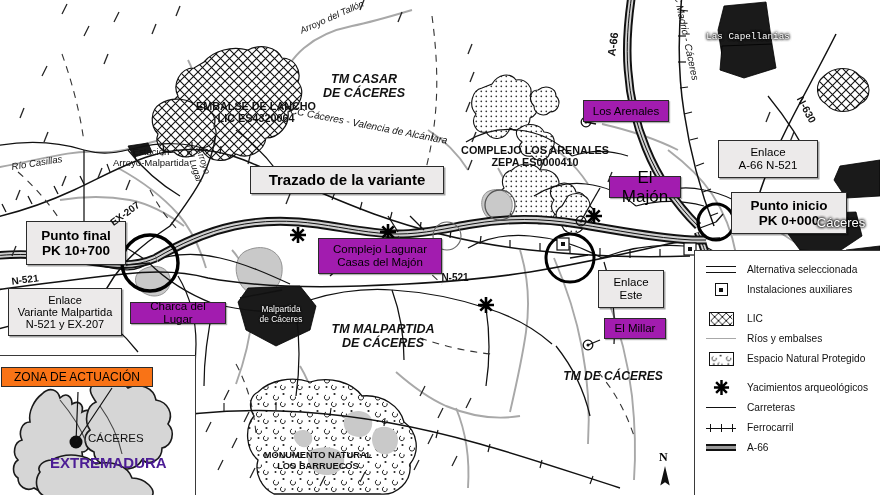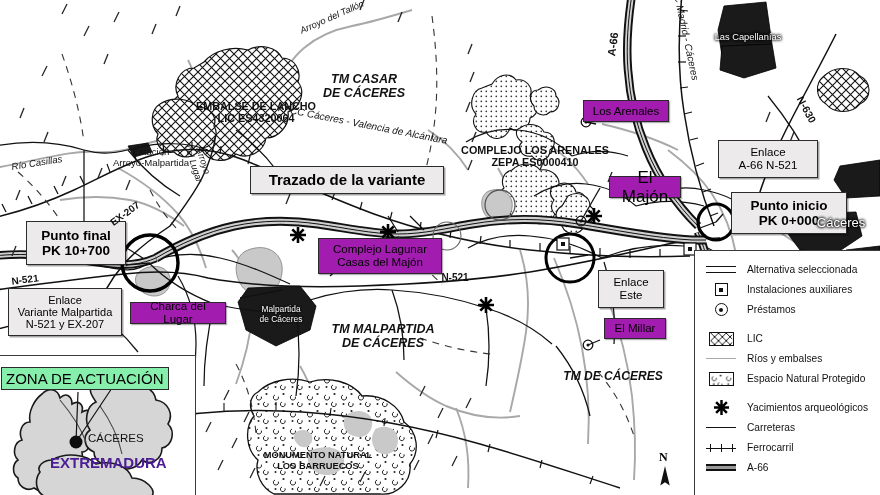--- a/index.html
+++ b/index.html
@@ -91,24 +91,24 @@
     left: 0px; top: 355px;
     width: 196px; height: 140px;
     background: #ffffff;
     border-right: 1.4px solid #3a3a3a;
     border-top: 1.4px solid #3a3a3a;
     overflow: hidden;
   }
   #inset-svg { position:absolute; inset:0; width:196px; height:140px; }
   .inset-box {
     position:absolute;
-    background:#86efac;
+    background:#f97316;
     border:1.2px solid #2b2b2b;
-    font-size: 15px;
-    padding: 2px 4px;
+    font-size: 12px;
+    padding: 2px 12px;
     white-space: nowrap;
   }
   .inset-lab { position:absolute; color:#000; white-space:nowrap; }
 
   
   #north { position:absolute; left:650px; top:452px; width:30px; height:43px; }
   #north .nlab { position:absolute; left:9px; top:-2px; font-size:12px; font-weight:bold; font-family:"Liberation Serif", serif; color:#000; }
 </style>
 </head>
 <body>
@@ -518,21 +518,21 @@
 LOS BARRUECOS</div>
 
   <div class="mtext" style="left:98px; top:147px; width:106px; font-size:9.6px;">Estación
 Arroyo-Malpartida</div>
 
   <div class="mtext" style="left:242px; top:305px; width:78px; font-size:8.4px; color:#fff; text-shadow:0 0 2px #000,0 0 2px #000;">Malpartida
 de Cáceres</div>
 
   <div class="mtext" style="left:806px; top:216px; width:70px; font-size:13px; color:#fff; text-shadow:0 0 3px #000,0 0 3px #000,0 0 3px #000;">Cáceres</div>
 
-  <div class="mtext" style="left:700px; top:32px; width:96px; font-size:9.3px; color:#fff; text-shadow:0 0 3px #000,0 0 3px #000,0 0 3px #000;">Las Capellanías</div>
+  <div class="mtext" style="left:700px; top:32px; width:96px; font-size:9.3px; color:#fff; text-shadow:0 0 3px #000,0 0 3px #000,0 0 3px #000;font-family:Liberation Mono, monospace;">Las Capellanías</div>
 
   <div class="mtext" style="left:2px; top:158px; width:70px; font-size:9.6px; font-style:italic; transform:rotate(-9deg);">Río Casillas</div>
 
   <div class="mtext" style="left:286px; top:12px; width:92px; font-size:9.2px; font-style:italic; transform:rotate(-24deg);">Arroyo del Tallón</div>
 
   <div class="mtext" style="left:176px; top:152px; width:44px; font-size:9.2px; font-style:italic; transform:rotate(72deg);">Arroyo
 del Lugar</div>
 
   <div class="mtext" style="left:276px; top:126px; width:250px; font-size:10px; font-style:italic; transform:rotate(11deg); text-align:left;">FFCC Cáceres - Valencia de Alcántara</div>
 
@@ -566,28 +566,20 @@
 
     <div class="leg-row">
       <span class="leg-sym">
           <span class="sym-inst">
             <i></i>
           </span>
         </span>
       <span class="leg-lab">Instalaciones auxiliares</span>
     </div>
 
-    <div class="leg-row">
-      <span class="leg-sym">
-          <span class="sym-prest">
-            <i></i>
-          </span>
-        </span>
-      <span class="leg-lab">Préstamos</span>
-    </div>
 
     <div class="leg-gap"></div>
 
     <div class="leg-row">
       <span class="leg-sym">
         <svg class="sym-box" viewBox="0 0 25 14">
             <rect width="25" height="14" fill="url(#pat-lic)"></rect>
           </svg>
       </span>
       <span class="leg-lab">LIC</span>

